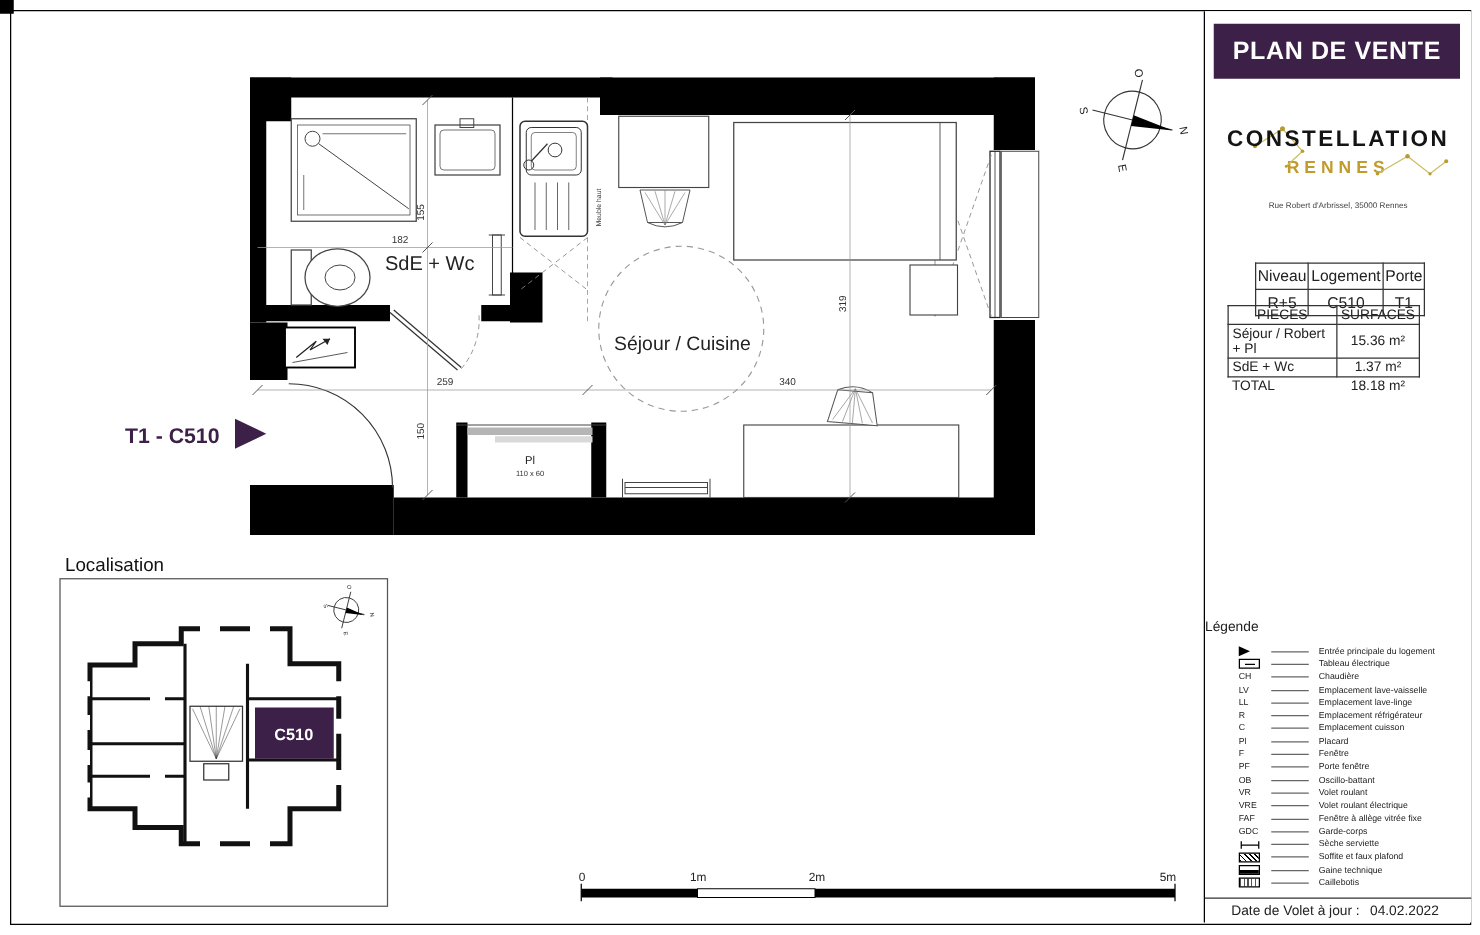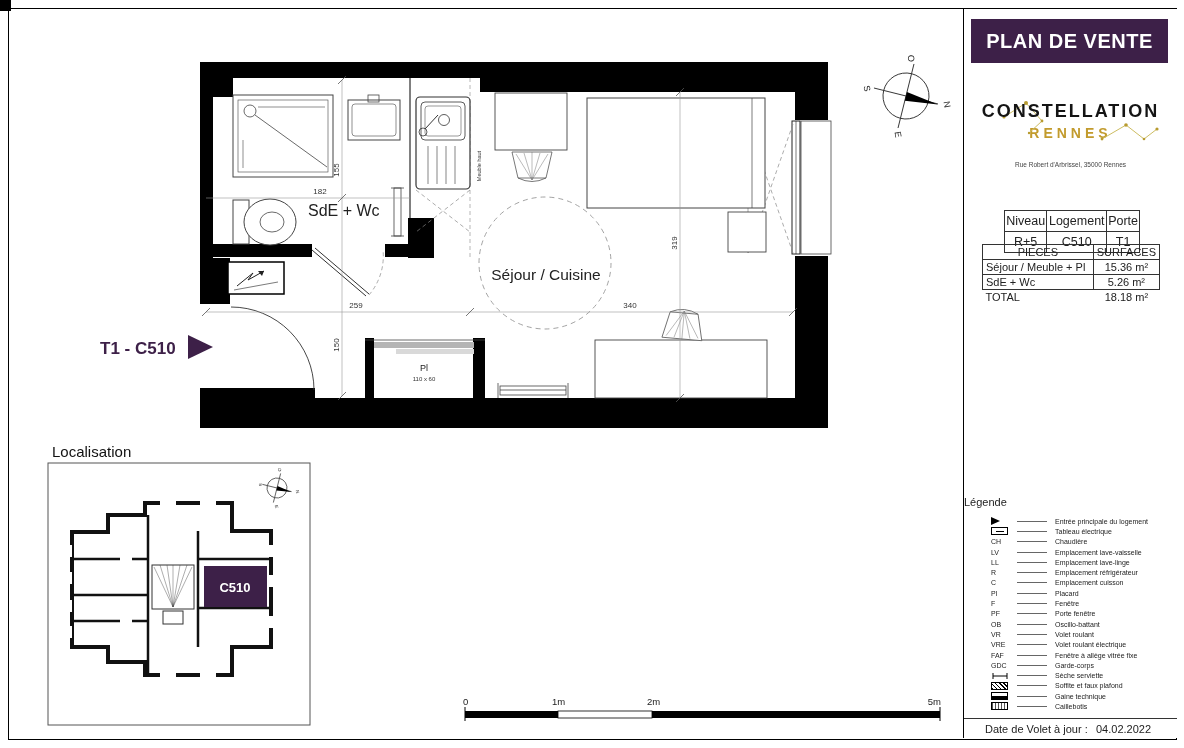--- a/index.html
+++ b/index.html
@@ -12,21 +12,21 @@
   #sidebar{position:absolute;left:963px;top:9px;width:213px;height:729px;background:#fff;border-left:1.5px solid #000;}
   #pv-header{position:absolute;left:7px;top:10px;width:197px;height:44px;background:#3d2048;color:#fff;
      font-size:20px;font-weight:bold;letter-spacing:.5px;display:flex;align-items:center;justify-content:center;}
   #logo-wrap{position:absolute;left:0;top:92px;width:100%;text-align:center;}
   #logo-name{font-size:18px;font-weight:600;letter-spacing:2px;color:#141414;position:relative;z-index:2;}
   #logo-city{font-size:14px;font-weight:bold;letter-spacing:4px;color:#c29b2d;margin-top:3px;}
   #logo-stars{position:absolute;left:10px;top:-14px;width:193px;height:60px;z-index:1;}
   #logo-addr{position:absolute;left:0;top:152px;width:100%;text-align:center;font-size:6.5px;color:#444;}
   #unit-table{position:absolute;left:40px;top:168px;width:136px;border-collapse:collapse;margin-top:33px;}
   #unit-table td{border:1px solid #333;font-size:12.5px;text-align:center;padding:3px 0;color:#222;}
-  #surf-table{position:absolute;left:18px;top:235px;width:178px;border-collapse:collapse;}
+  #surf-table{position:absolute;left:18px;top:235px;width:154px;border-collapse:collapse;}
   #surf-table td{font-size:11px;color:#222;padding:1px 3px;}
   #surf-table .bx{border:1px solid #333;}
   #surf-table .hd{text-align:center;}
   #surf-table .rt{text-align:center;}
   #legend{position:absolute;left:0;top:487px;width:100%;}
   #legend-title{text-align:left;font-size:11px;color:#222;margin-bottom:8px;}
   .lg-row{display:flex;align-items:center;height:10.3px;padding-left:27px;}
   .lg-sym{width:26px;font-size:7px;color:#222;display:flex;align-items:center;}
   .lg-dash{width:30px;border-top:1px solid #666;margin-right:8px;}
   .lg-lbl{font-size:7px;color:#222;white-space:nowrap;}
@@ -334,26 +334,26 @@
     </tbody>
       </table>
 
     <table id="surf-table">
       <tbody>
           <tr>
         <td class="bx hd" style="width:118px">PIECES</td>
         <td class="bx hd">SURFACES</td>
       </tr>
       <tr>
-        <td class="bx">Séjour / Meuble + Pl</td>
+        <td class="bx">Séjour / Robert + Pl</td>
         <td class="bx rt">15.36 m²</td>
       </tr>
       <tr>
         <td class="bx">SdE + Wc</td>
-        <td class="bx rt">5.26 m²</td>
+        <td class="bx rt">1.37 m²</td>
       </tr>
       <tr>
         <td>TOTAL</td>
         <td class="rt">18.18 m²</td>
       </tr>
     </tbody>
       </table>
 
     <div id="legend">
       <div id="legend-title">Légende</div>

